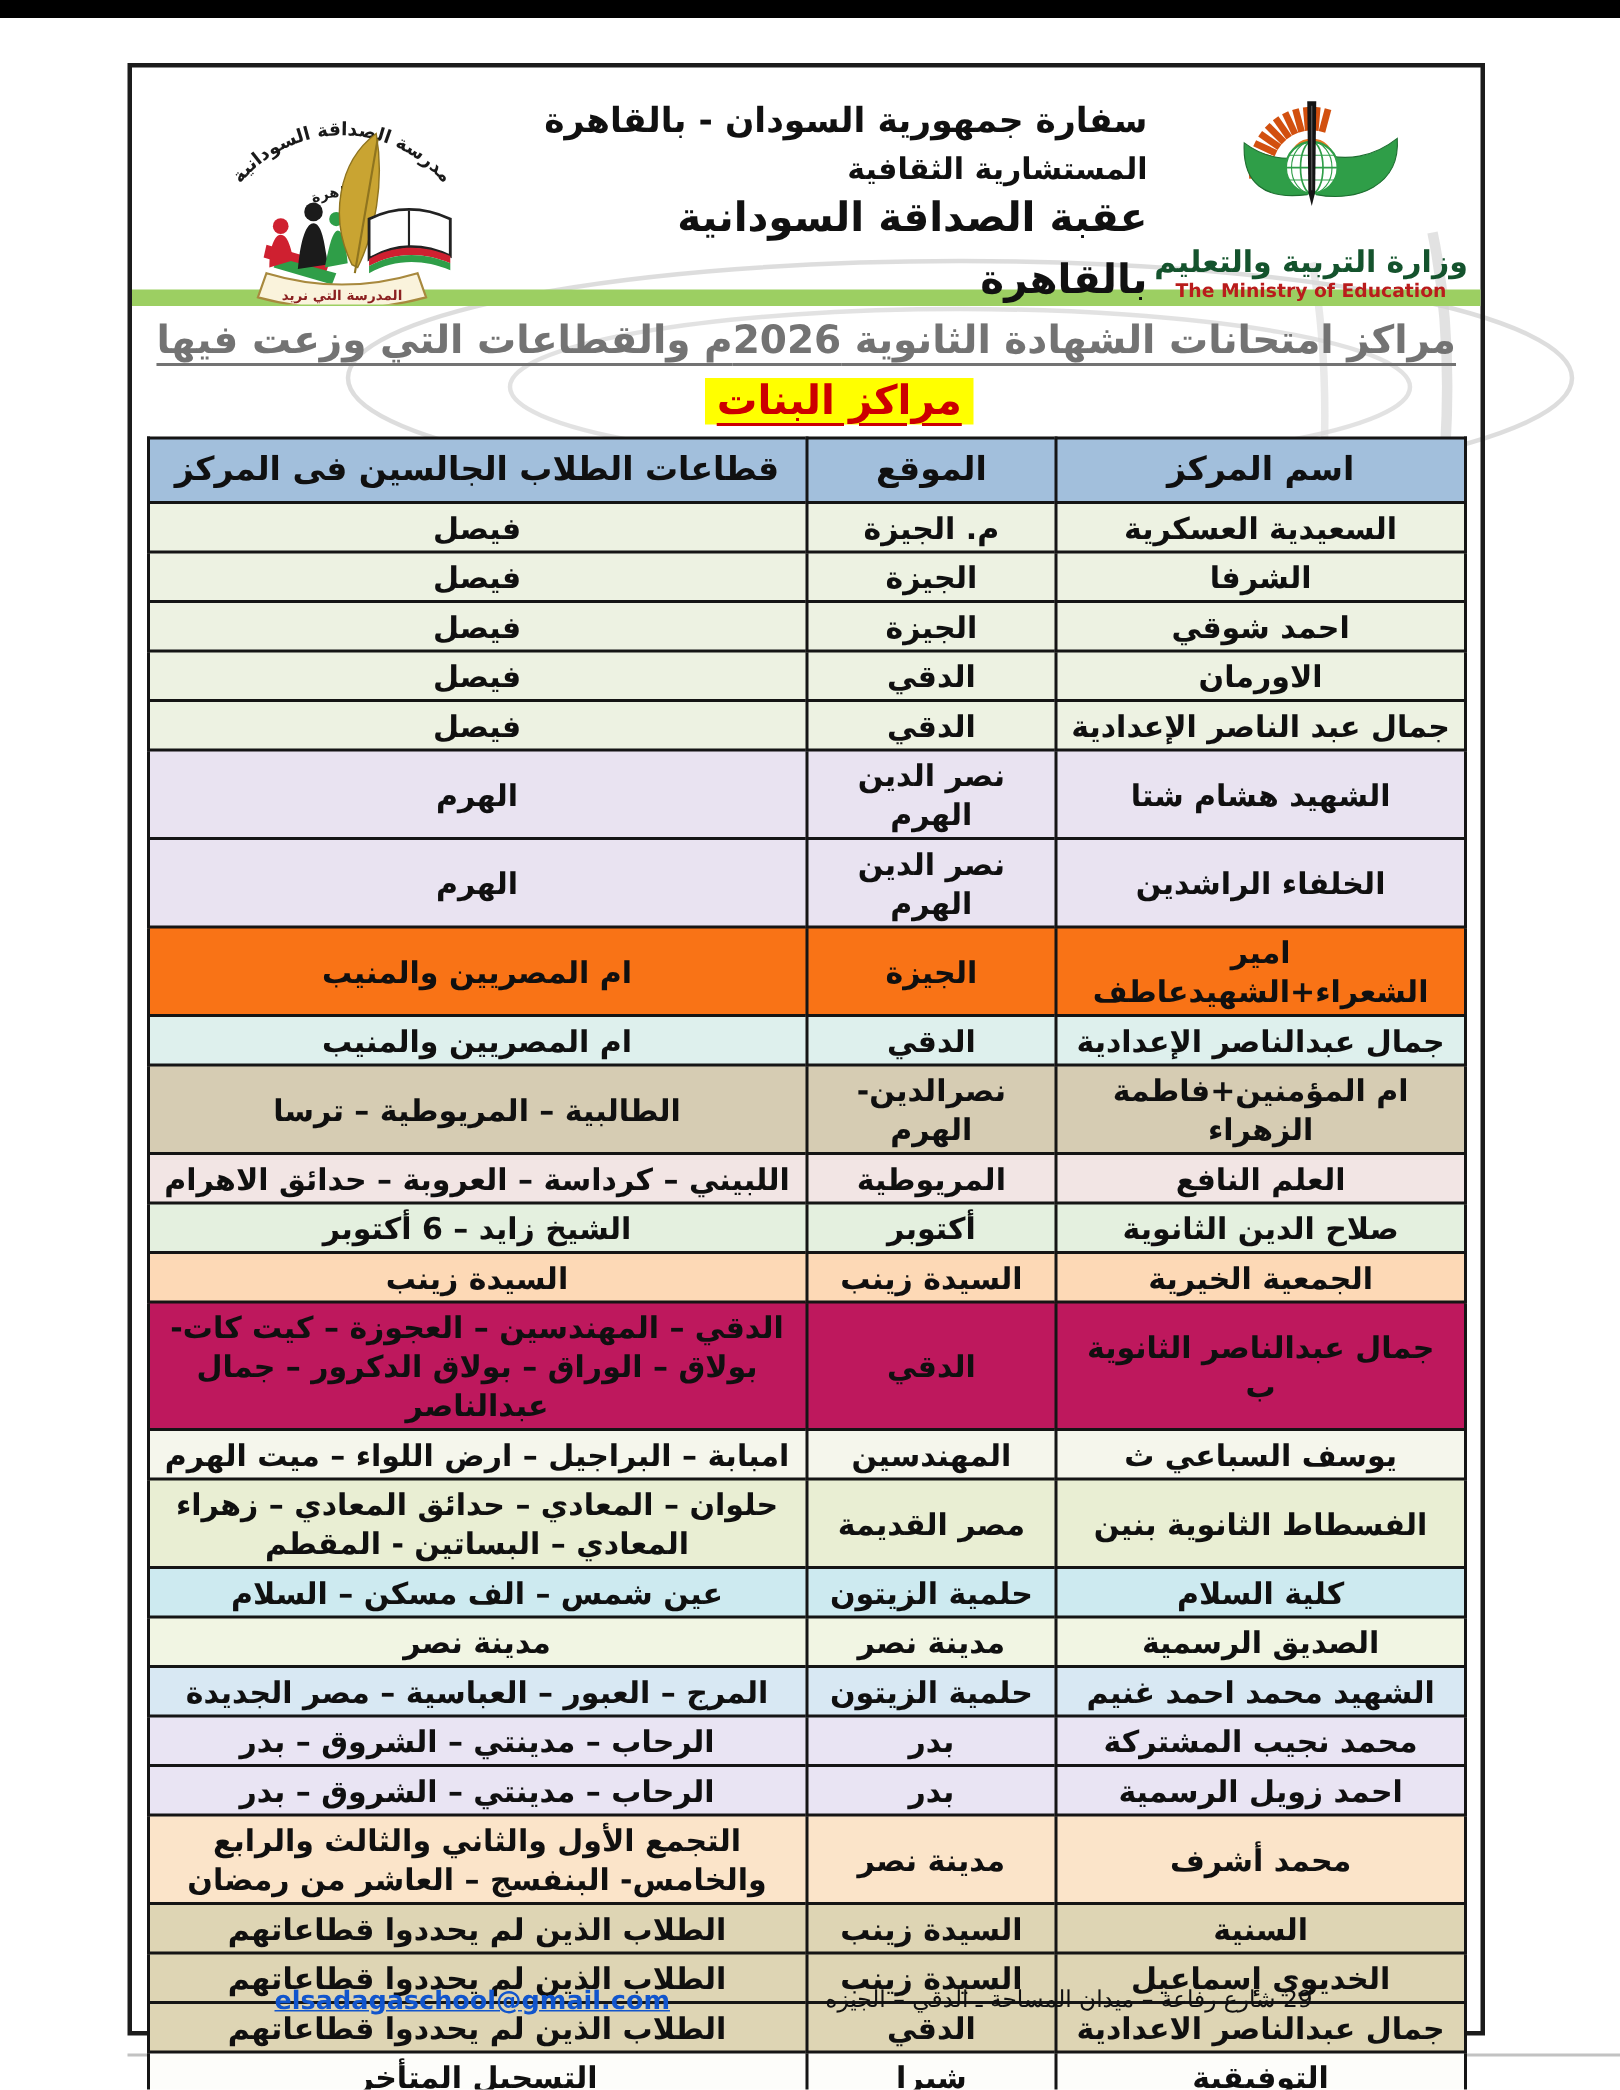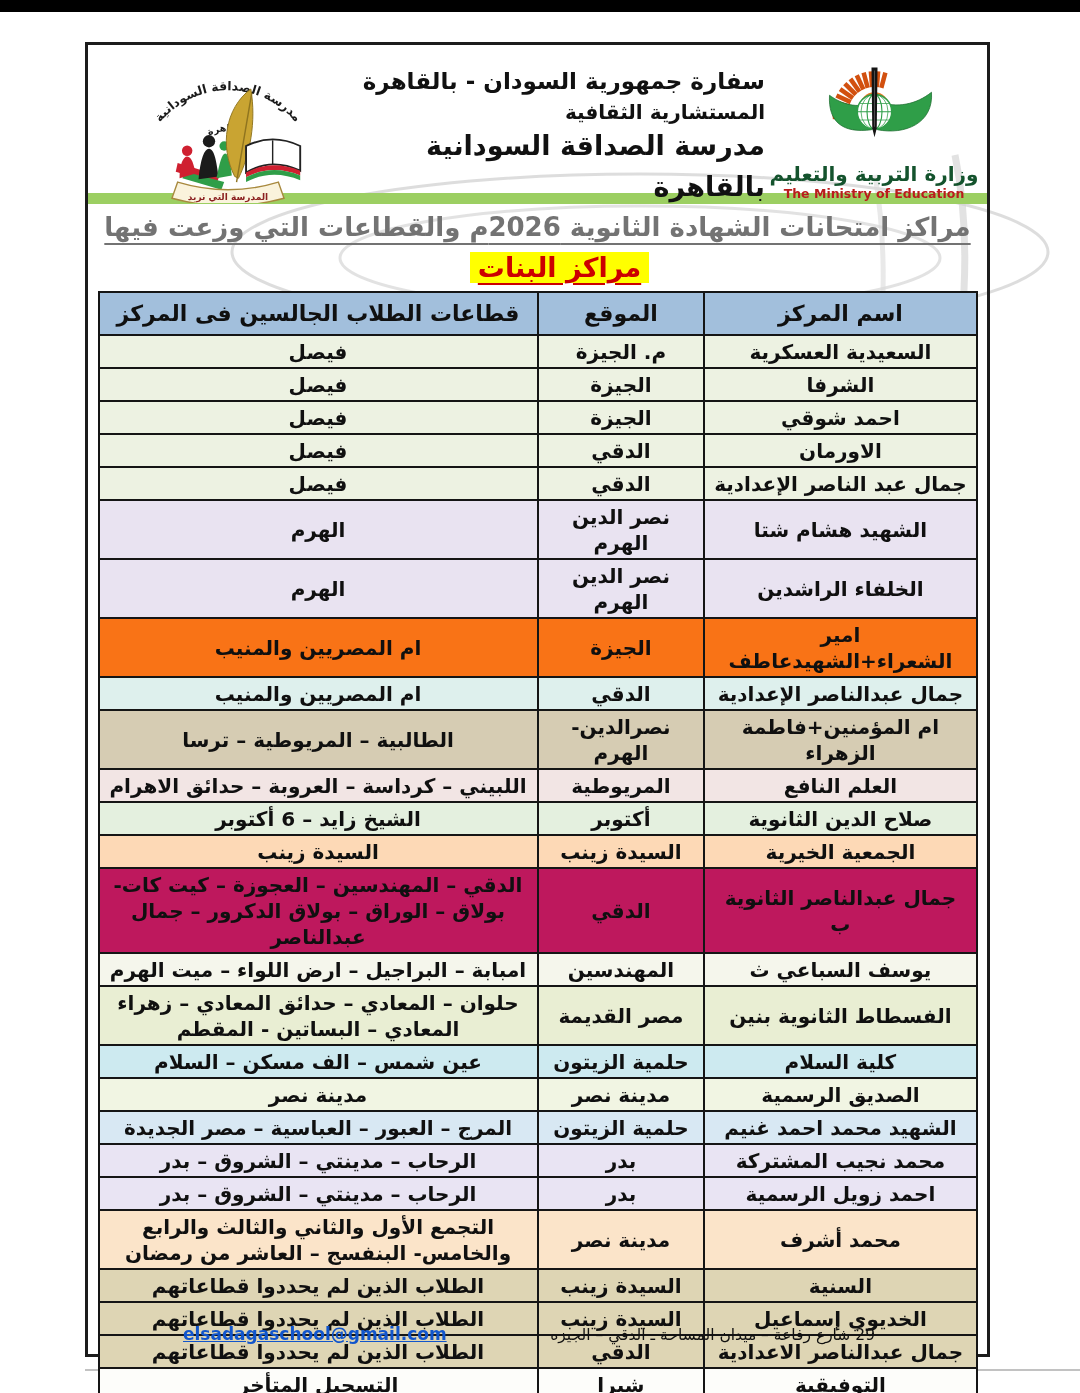--- a/index.html
+++ b/index.html
@@ -45,21 +45,21 @@
     padding:8px 6px;text-align:center;
   }
   table.centers td{
     font-size:20px;font-weight:bold;color:#101010;padding:2.5px 8px;
     text-align:center;line-height:1.3;
   }
   td.name-cell{text-align:right;padding-right:14px;width:31%;}
   td.loc-cell{width:19%;padding-left:4px;padding-right:4px;}
   td.sec-cell{width:50%;font-size:19.5px;}
   
-  .footer{position:absolute;left:0;right:0;bottom:10px;display:flex;justify-content:space-between;align-items:flex-end;padding:0 112px 0 95px;}
+  .footer{position:absolute;left:0;right:0;bottom:10px;display:flex;justify-content:space-between;align-items:flex-start;padding:0 112px 0 95px;}
   .email{color:var(--email-color,#1155cc);text-decoration:underline;font-size:17px;font-weight:600;direction:ltr;}
   .address{font-size:15.5px;color:#111;direction:rtl;}
 </style>
 </head>
 <body>
 
 <div class="top-bar"></div>
 
 <svg class="watermark" viewBox="0 0 1080 1393">
   <ellipse cx="640" cy="252" rx="408" ry="78" fill="none" stroke="#cfcfcf" stroke-width="3" opacity="0.7"></ellipse>
@@ -108,21 +108,21 @@
         <g>
           <path d="M 52,138 Q 105,154 158,138 L 164,155 Q 105,171 46,155 Z" fill="#faf3dc" stroke="#a8893e" stroke-width="1.5"></path>
           <text x="105" y="157" font-size="9.5" font-weight="bold" fill="#8b2020" text-anchor="middle">المدرسة التي نريد</text>
         </g>
       </svg>
     </div>
 
     <div class="header-center">
       <div class="h-line1">سفارة جمهورية السودان - بالقاهرة</div>
       <div class="h-line2">المستشارية الثقافية</div>
-      <div class="h-line3">مدرسة الصداقة السودانية بالقاهرة</div>
+      <div class="h-line3">عقبة الصداقة السودانية بالقاهرة</div>
     </div>
 
     <div class="ministry-logo">
       <svg width="165" height="84" viewBox="0 0 220 110" xmlns="http://www.w3.org/2000/svg">
         <g fill="#d2500f">
           <rect x="107" y="10" width="6" height="21" transform="rotate(-95 110 66)"></rect>
           <rect x="107" y="10" width="6" height="21" transform="rotate(-85 110 66)"></rect>
           <rect x="107" y="10" width="6" height="21" transform="rotate(-75 110 66)"></rect>
           <rect x="107" y="10" width="6" height="21" transform="rotate(-65 110 66)"></rect>
           <rect x="107" y="10" width="6" height="21" transform="rotate(-55 110 66)"></rect>

